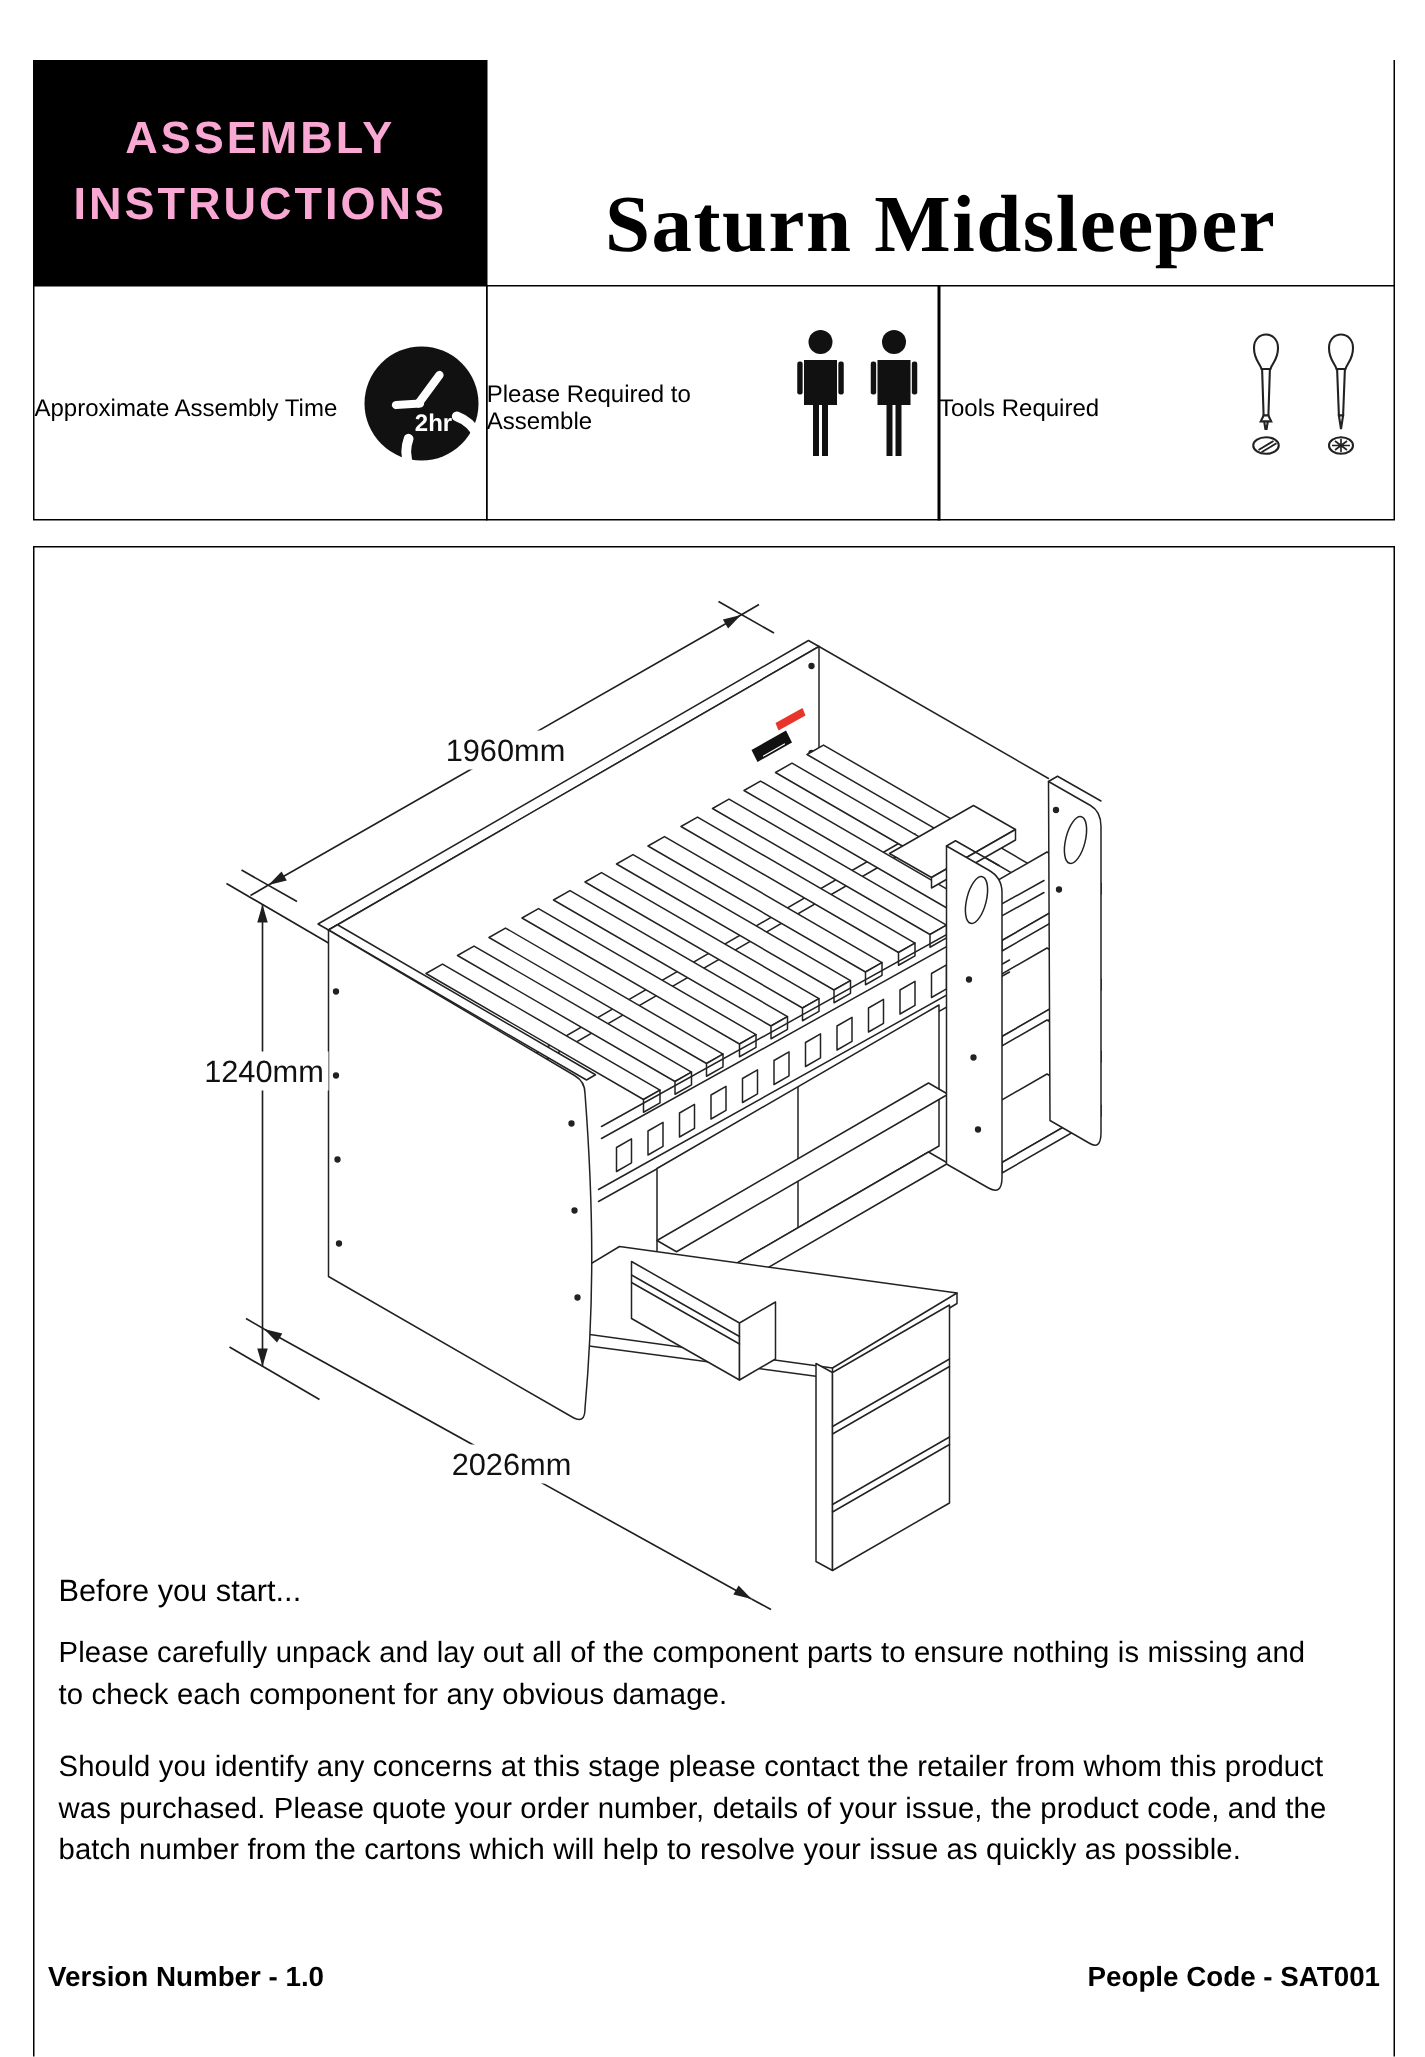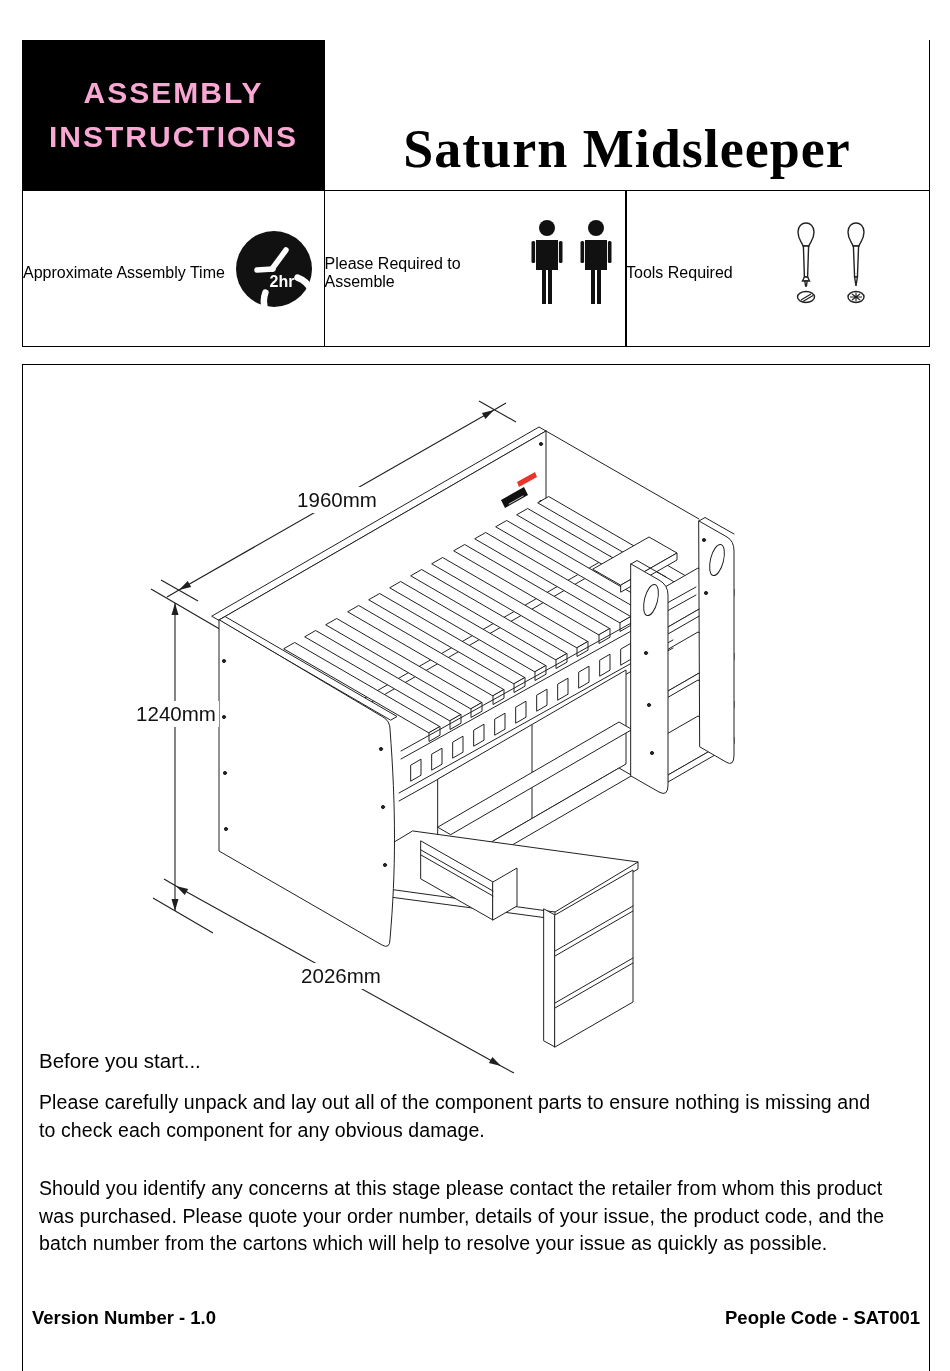--- a/index.html
+++ b/index.html
@@ -19,33 +19,33 @@
     display:flex;align-items:flex-end;justify-content:center;padding-bottom:10px;box-sizing:border-box;
   }
   .title-cell h1{
     margin:0;font-family:"Liberation Serif",serif;font-weight:bold;font-size:54px;letter-spacing:1px;
   }
   .hcell{
     top:190px;height:157px;border:1.5px solid #000;box-sizing:border-box;
     display:flex;align-items:center;
   }
   .hcell .lbl{font-size:16px;margin-top:9px;}
-  .hcell .icon{flex:1;display:flex;align-items:center;justify-content:center;}
+  .hcell .icon{flex:1;display:flex;align-items:center;justify-content:flex-end;}
   .c1{left:22px;width:303px;}
   .c2{left:323.5px;width:303px;}
   .c3{left:625px;width:305px;}
   
   .mainbox{
     left:22px;top:364px;width:908px;height:1256px;border:1.5px solid #000;box-sizing:border-box;
   }
   .diagram-svg{position:absolute;left:0;top:0;}
   .before-h{left:16px;top:684px;font-size:20.5px;font-weight:normal;}
   .para{left:16px;width:846px;font-size:19.5px;line-height:27.5px;letter-spacing:0.1px;}
   .p1{top:724px;}
-  .p2{top:800px;margin-top:10px;}
+  .p2{top:800px;}
   .footrow{left:9px;right:9px;top:942px;display:flex;justify-content:space-between;
     font-size:18.5px;font-weight:bold;text-align:right;}
   svg text.dim{font-family:"Liberation Sans",sans-serif;font-size:20.5px;fill:#111;}
 </style>
 </head>
 <body>
 
 <div class="abs badge">
   <div>ASSEMBLY</div>
   <div>INSTRUCTIONS</div>

